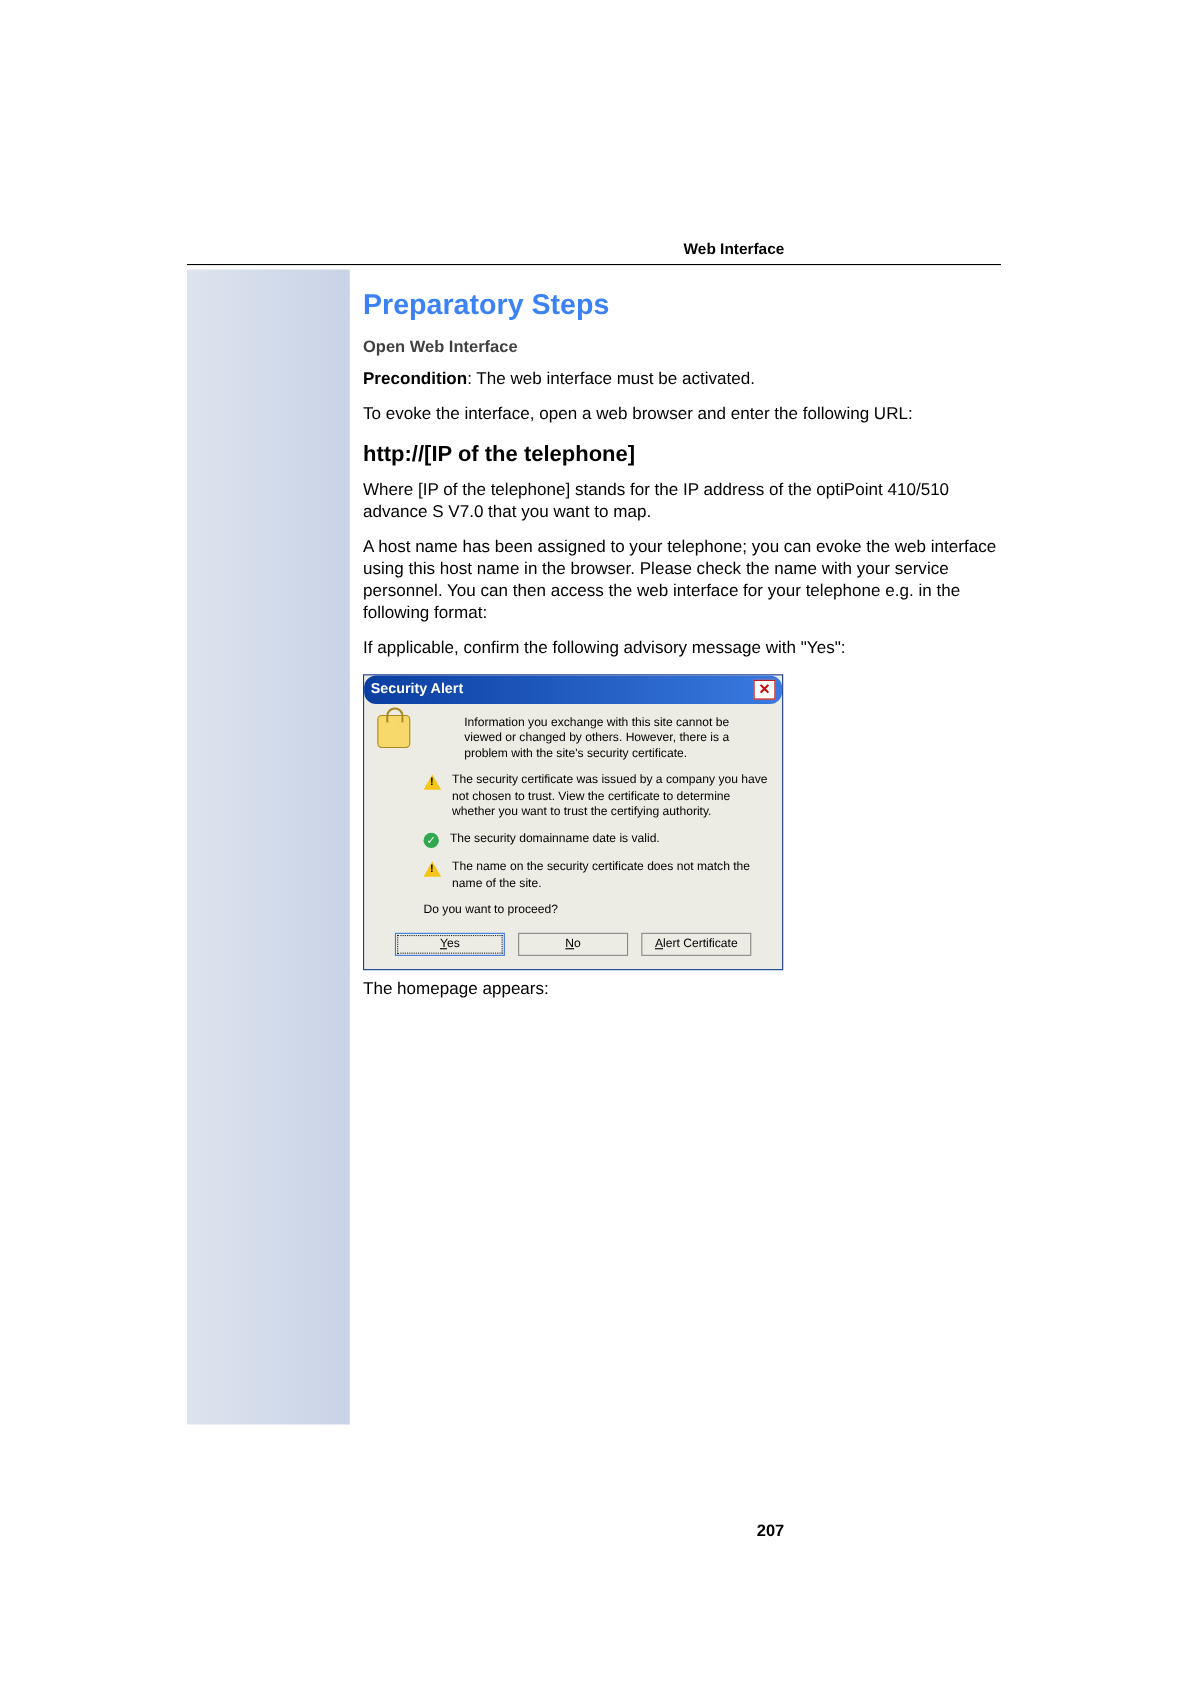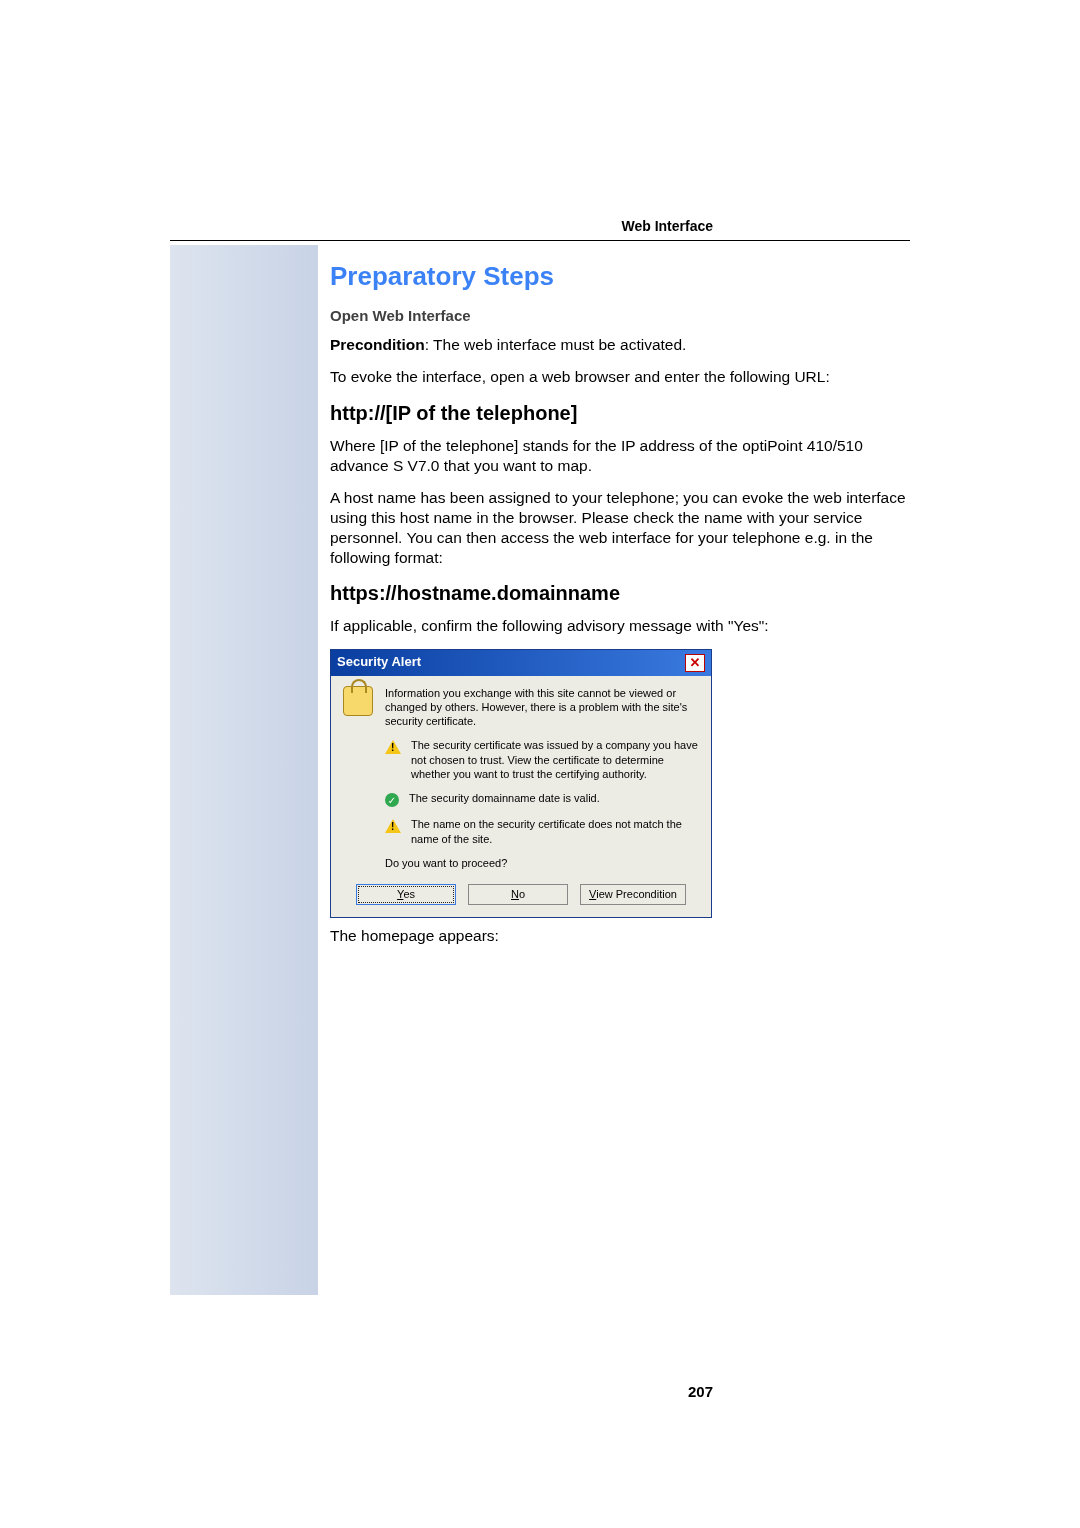--- a/index.html
+++ b/index.html
@@ -80,20 +80,21 @@
   }
   .dialog-titlebar {
     background: linear-gradient(to right, #0a3ea0, #3a7ae0);
     color: #fff;
     font-weight: bold;
     font-size: 13px;
     padding: 4px 6px;
     display: flex;
     justify-content: space-between;
     align-items: center;
+    border-radius: 11px;
   }
   .close-btn {
     width: 18px;
     height: 16px;
     background: #fff;
     border: 1px solid #b00;
     display: flex;
     align-items: center;
     justify-content: center;
     color: #c00;
@@ -103,20 +104,21 @@
   }
   .dialog-body {
     padding: 10px 12px 12px 12px;
     font-size: 11px;
     color: #000;
   }
   .dialog-row {
     display: flex;
     align-items: flex-start;
     margin-bottom: 8px;
+    gap: 37px;
   }
   .dialog-icon-main {
     width: 32px;
     height: 32px;
     flex-shrink: 0;
     margin-right: 10px;
     position: relative;
   }
   .lock-icon {
     width: 28px;
@@ -224,21 +226,20 @@
     </p>
 
     <p>To evoke the interface, open a web browser and enter the following URL:</p>
 
     <div class="urlline">http://[IP of the telephone]</div>
 
     <p>Where [IP of the telephone] stands for the IP address of the optiPoint 410/510 advance S V7.0 that you want to map.</p>
 
     <p>A host name has been assigned to your telephone; you can evoke the web interface using this host name in the browser. Please check the name with your service personnel. You can then access the web interface for your telephone e.g. in the following format:</p>
 
-    <div class="urlline">https://hostname.domainname</div>
 
     <p>If applicable, confirm the following advisory message with "Yes":</p>
 
     <div class="dialog">
       <div class="dialog-titlebar">
         <span>Security Alert</span>
         <span class="close-btn">✕</span>
       </div>
       <div class="dialog-body">
 
@@ -262,21 +263,21 @@
         <div class="dialog-sub">
           <div class="warn-tri"></div>
           <div>The name on the security certificate does not match the name of the site.</div>
         </div>
 
         <div class="dialog-question">Do you want to proceed?</div>
 
         <div class="dialog-buttons">
           <div class="dlg-btn dlg-btn-default underline-first">Yes</div>
           <div class="dlg-btn underline-first">No</div>
-          <div class="dlg-btn underline-first">View Precondition</div>
+          <div class="dlg-btn underline-first">Alert Certificate</div>
         </div>
 
       </div>
     </div>
 
     <p>The homepage appears:</p>
 
   </div>
 
   <div class="page-number">207</div>

